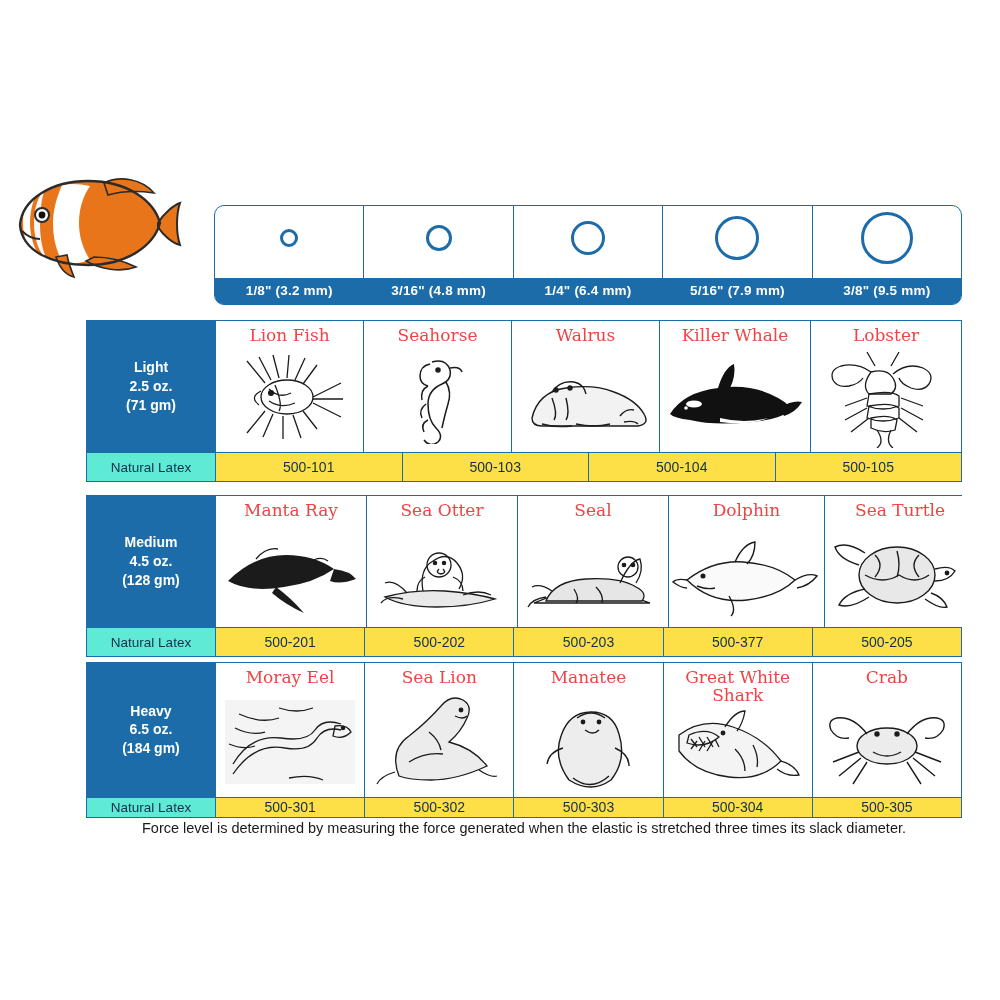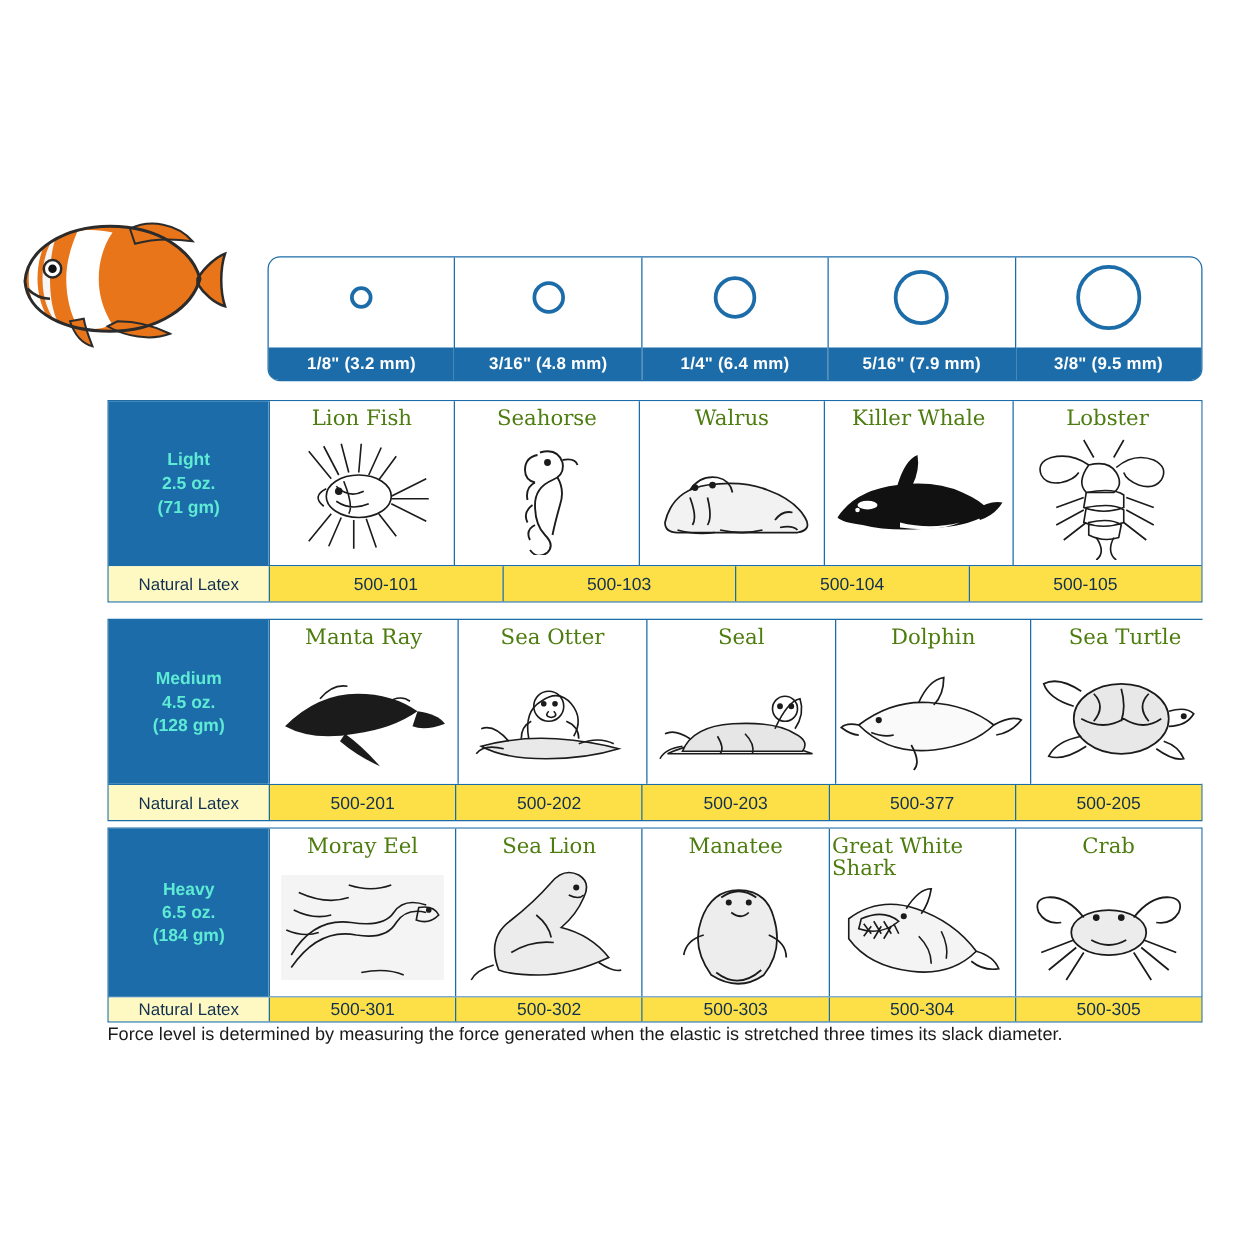--- a/index.html
+++ b/index.html
@@ -94,56 +94,56 @@
   }
   .group-foot {
     display: flex;
     border-top: 1.5px solid #1b6ca8;
     height: 28px;
   }
   .force-cell {
     width: 128px;
     flex: 0 0 128px;
     background: #1b6ca8;
-    color: #5eead4;
+    color: #ffffff;
     display: flex;
     flex-direction: column;
     align-items: center;
     justify-content: center;
     font-weight: bold;
     font-size: 14px;
     line-height: 1.35;
     text-align: center;
   }
   .latex-cell {
     width: 128px;
     flex: 0 0 128px;
-    background: #fef9c3;
+    background: #5eead4;
     display: flex;
     align-items: center;
     justify-content: center;
     font-size: 13.5px;
     color: #11304f;
   }
   .animal-cell {
     flex: 1 1 0;
     border-left: 1.5px solid #1b6ca8;
     display: flex;
     flex-direction: column;
     align-items: center;
     box-sizing: border-box;
     padding-top: 4px;
     position: relative;
     background: #fff;
   }
   .animal-name {
     font-family: "DejaVu Serif", serif;
     font-size: 17px;
-    color: #4d7c0f;
-    text-align: left;
+    color: #ef4444;
+    text-align: center;
     line-height: 1.05;
     padding: 2px 2px 0 2px;
   }
   .animal-art {
     flex: 1 1 auto;
     width: 100%;
     display: flex;
     align-items: center;
     justify-content: center;
     overflow: hidden;
@@ -161,21 +161,21 @@
 
   #group-light  { top: 320px; height: 162px; }
   #group-medium { top: 495px; height: 162px; }
   #group-heavy  { top: 662px; height: 156px; }
 
   .footnote {
     position: absolute;
     left: 86px;
     top: 820px;
     width: 876px;
-    text-align: left;
+    text-align: center;
     font-size: 14.5px;
     color: #1a1a1a;
   }
 </style>
 </head>
 <body>
 
 <div id="page">
 
   <div class="fish-wrap">

